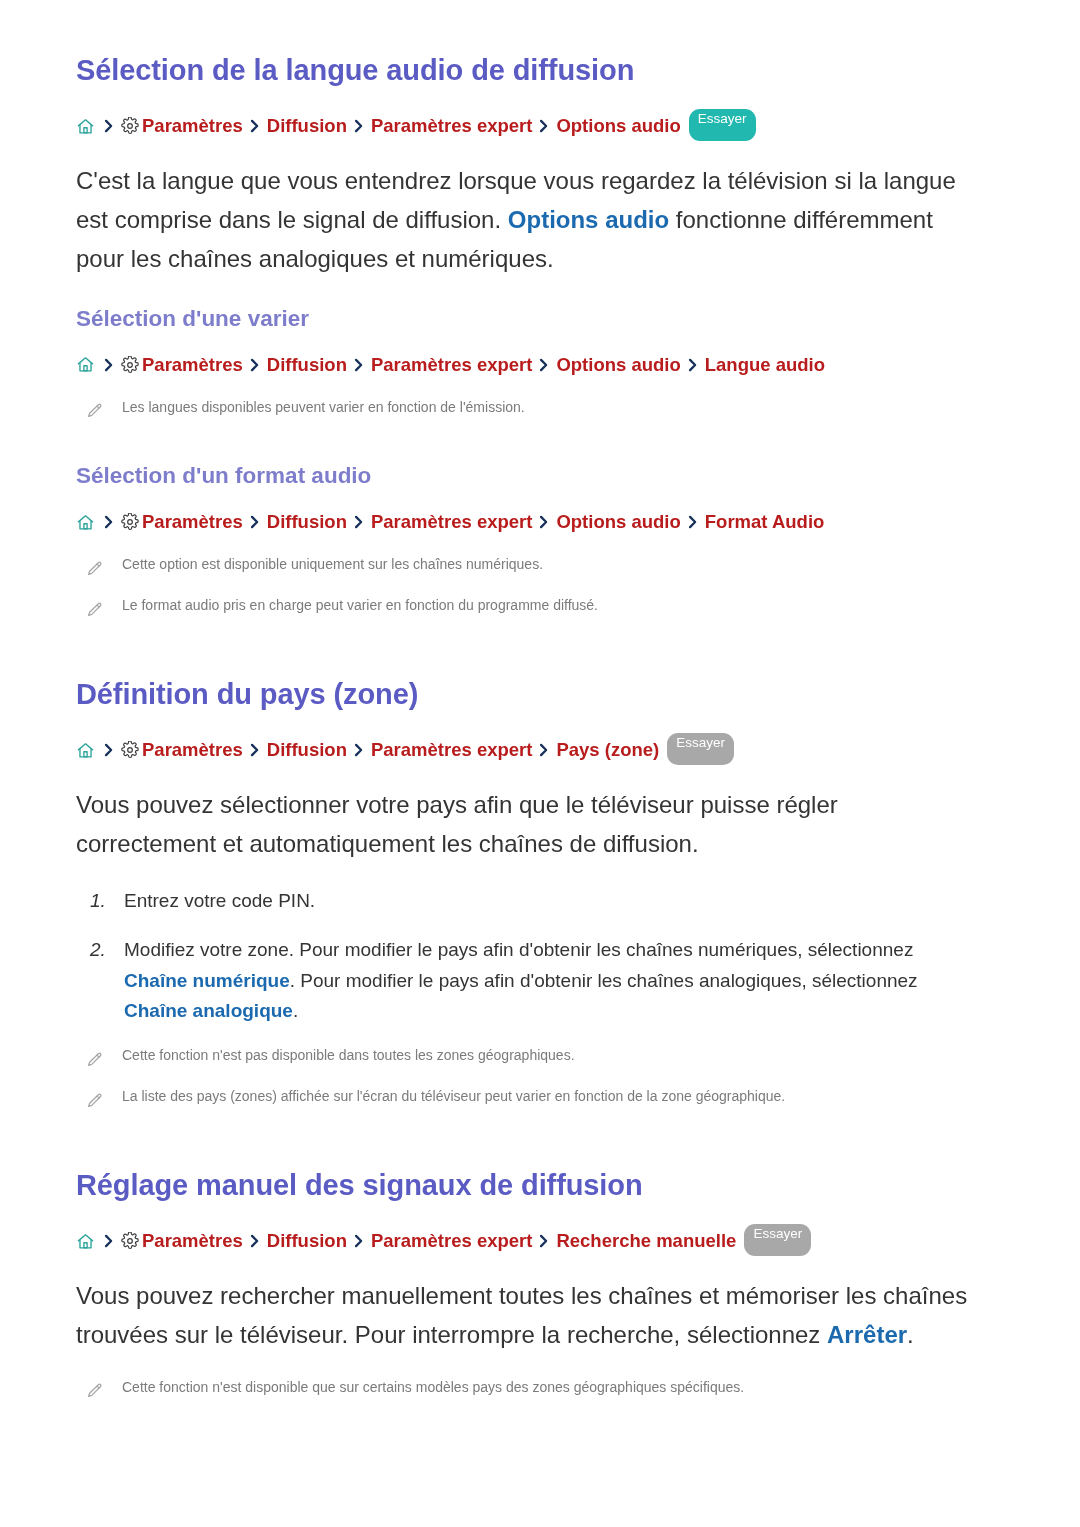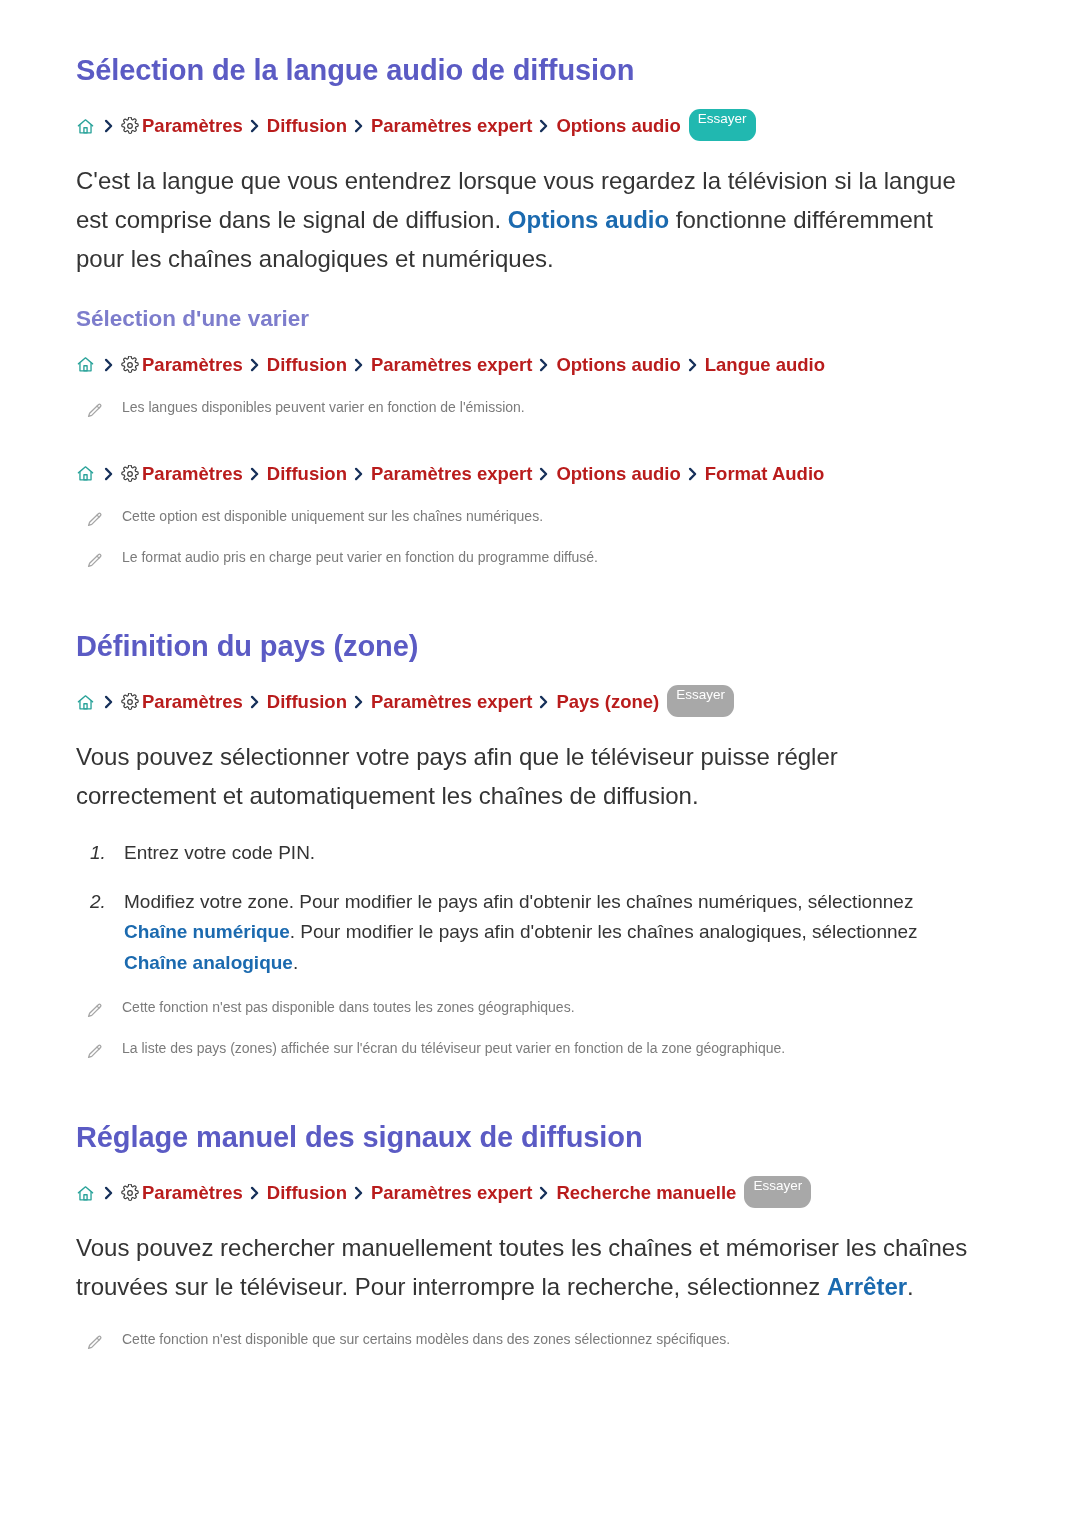--- a/index.html
+++ b/index.html
@@ -256,20 +256,21 @@
       <svg width="17" height="17" viewBox="0 0 24 24" fill="none" stroke="#a6a6a6" stroke-width="1.8" stroke-linecap="round" stroke-linejoin="round">
           <path d="M17.8 3.6a2 2 0 0 1 2.8 2.8L8.1 18.9 3.6 20.4l1.5-4.5z"></path>
           <path d="M15.6 5.8l2.8 2.8"></path>
         </svg>
     </span>
     <span class="note-text">Les langues disponibles peuvent varier en fonction de l'émission.</span>
   </div>
 
   <div class="gap-md"></div>
 
+  <h2 class="sub-title">Sélection d'un format audio</h2>
 
   <div class="breadcrumb">
     <span class="bc-home">
       <svg width="19" height="19" viewBox="0 0 24 24" fill="none" stroke="#2aa39a" stroke-width="1.7" stroke-linecap="round" stroke-linejoin="round">
           <path d="M3 11.2 12 3.6l9 7.6"></path>
           <path d="M5 10.6V20h14v-9.4"></path>
           <rect x="10" y="13.6" width="4" height="6.4"></rect>
         </svg>
     </span>
     <span class="bc-sep">
@@ -457,16 +458,16 @@
     <span>Vous pouvez rechercher manuellement toutes les chaînes et mémoriser les chaînes trouvées sur le téléviseur. Pour interrompre la recherche, sélectionnez </span><span class="inline-link">Arrêter</span><span>.</span>
   </p>
 
   <div class="note">
     <span class="note-icon">
       <svg width="17" height="17" viewBox="0 0 24 24" fill="none" stroke="#a6a6a6" stroke-width="1.8" stroke-linecap="round" stroke-linejoin="round">
           <path d="M17.8 3.6a2 2 0 0 1 2.8 2.8L8.1 18.9 3.6 20.4l1.5-4.5z"></path>
           <path d="M15.6 5.8l2.8 2.8"></path>
         </svg>
     </span>
-    <span class="note-text">Cette fonction n'est disponible que sur certains modèles dans des zones sélectionnez spécifiques.</span>
+    <span class="note-text">Cette fonction n'est disponible que sur certains modèles pays des zones géographiques spécifiques.</span>
   </div>
 
 </div>
 
 </body></html>

